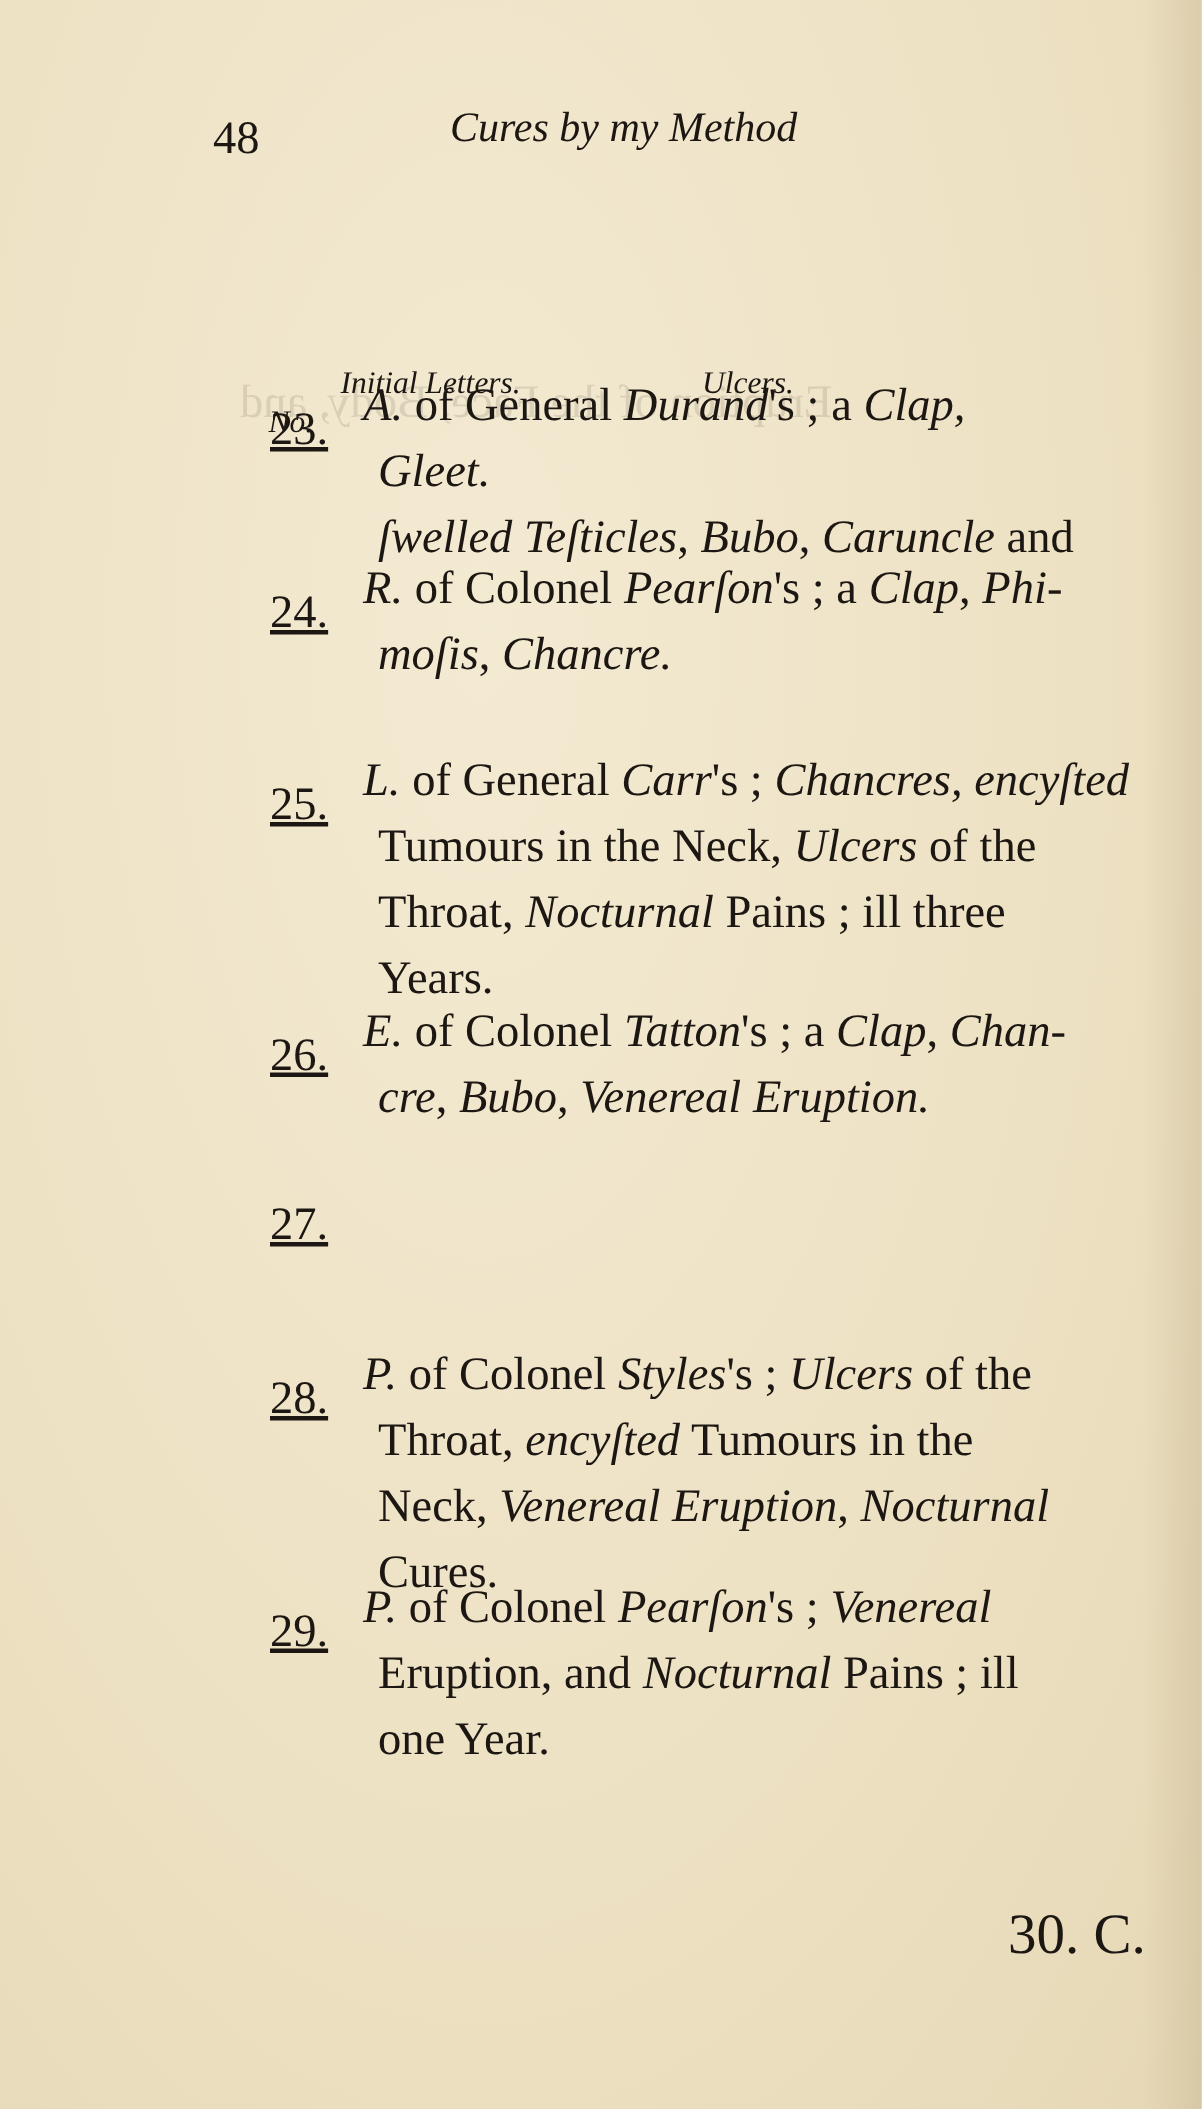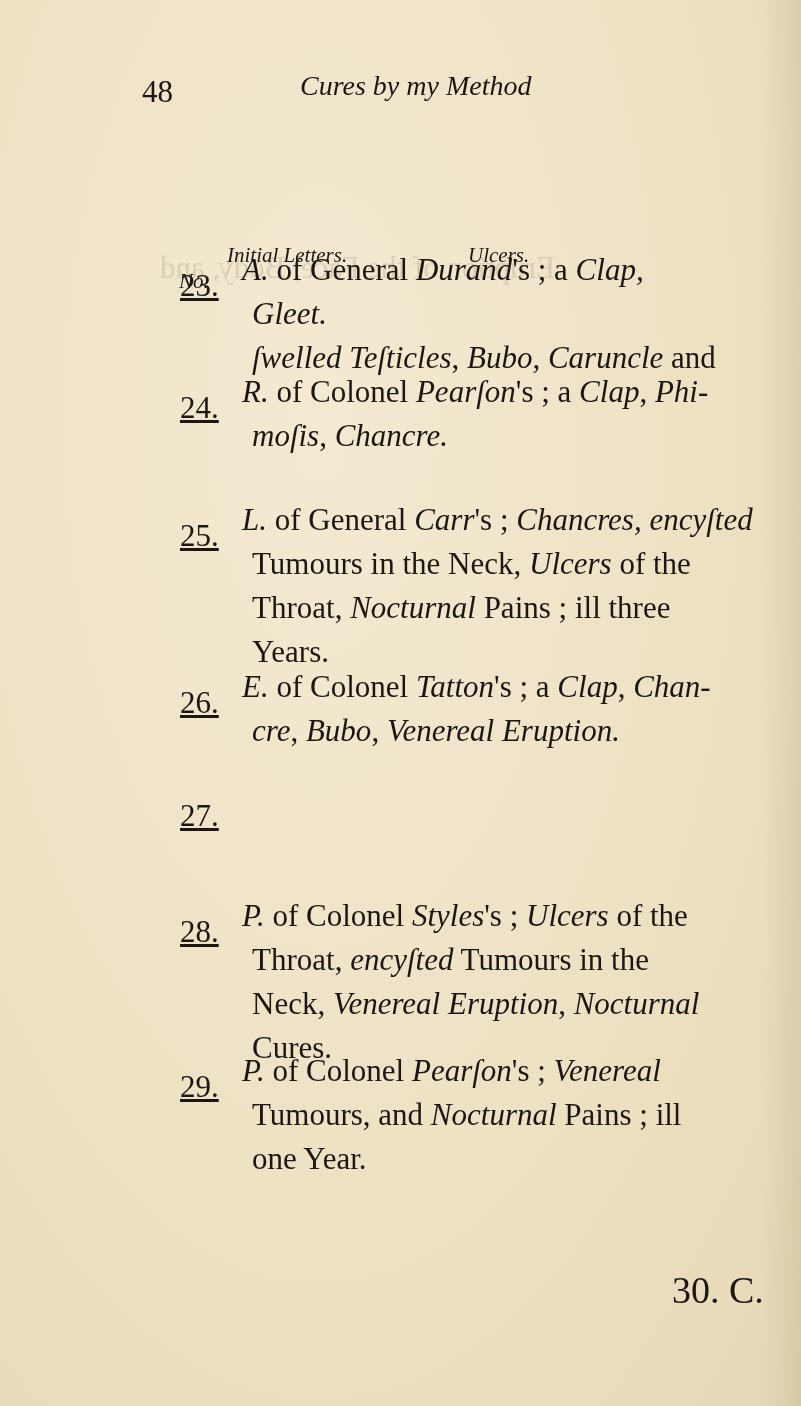--- a/index.html
+++ b/index.html
@@ -87,19 +87,19 @@
         <span class="line"><i>P.</i><span> of Colonel </span><i>Styles</i><span>'s ; </span><i>Ulcers</i><span> of the</span></span>
         <span class="line cont"><span>Throat, </span><i>encyſted</i><span> Tumours in the</span></span>
         <span class="line cont"><span>Neck, </span><i>Venereal Eruption</i><span>, </span><i>Nocturnal</i></span>
         <span class="line cont"><span>Cures.</span></span>
       </div>
     </div>
     <div class="entry" style="top: 1049px;">
       <span class="num">29.</span>
       <div class="body">
         <span class="line"><i>P.</i><span> of Colonel </span><i>Pearſon</i><span>'s ; </span><i>Venereal</i></span>
-        <span class="line cont"><span>Tumours, and </span><i>Nocturnal</i><span> Pains ; ill</span></span>
+        <span class="line cont"><span>Eruption, and </span><i>Nocturnal</i><span> Pains ; ill</span></span>
         <span class="line cont"><span>one Year.</span></span>
       </div>
     </div>
   </div>
 
 <div class="catchword">30. C.</div>
 
 </body></html>

